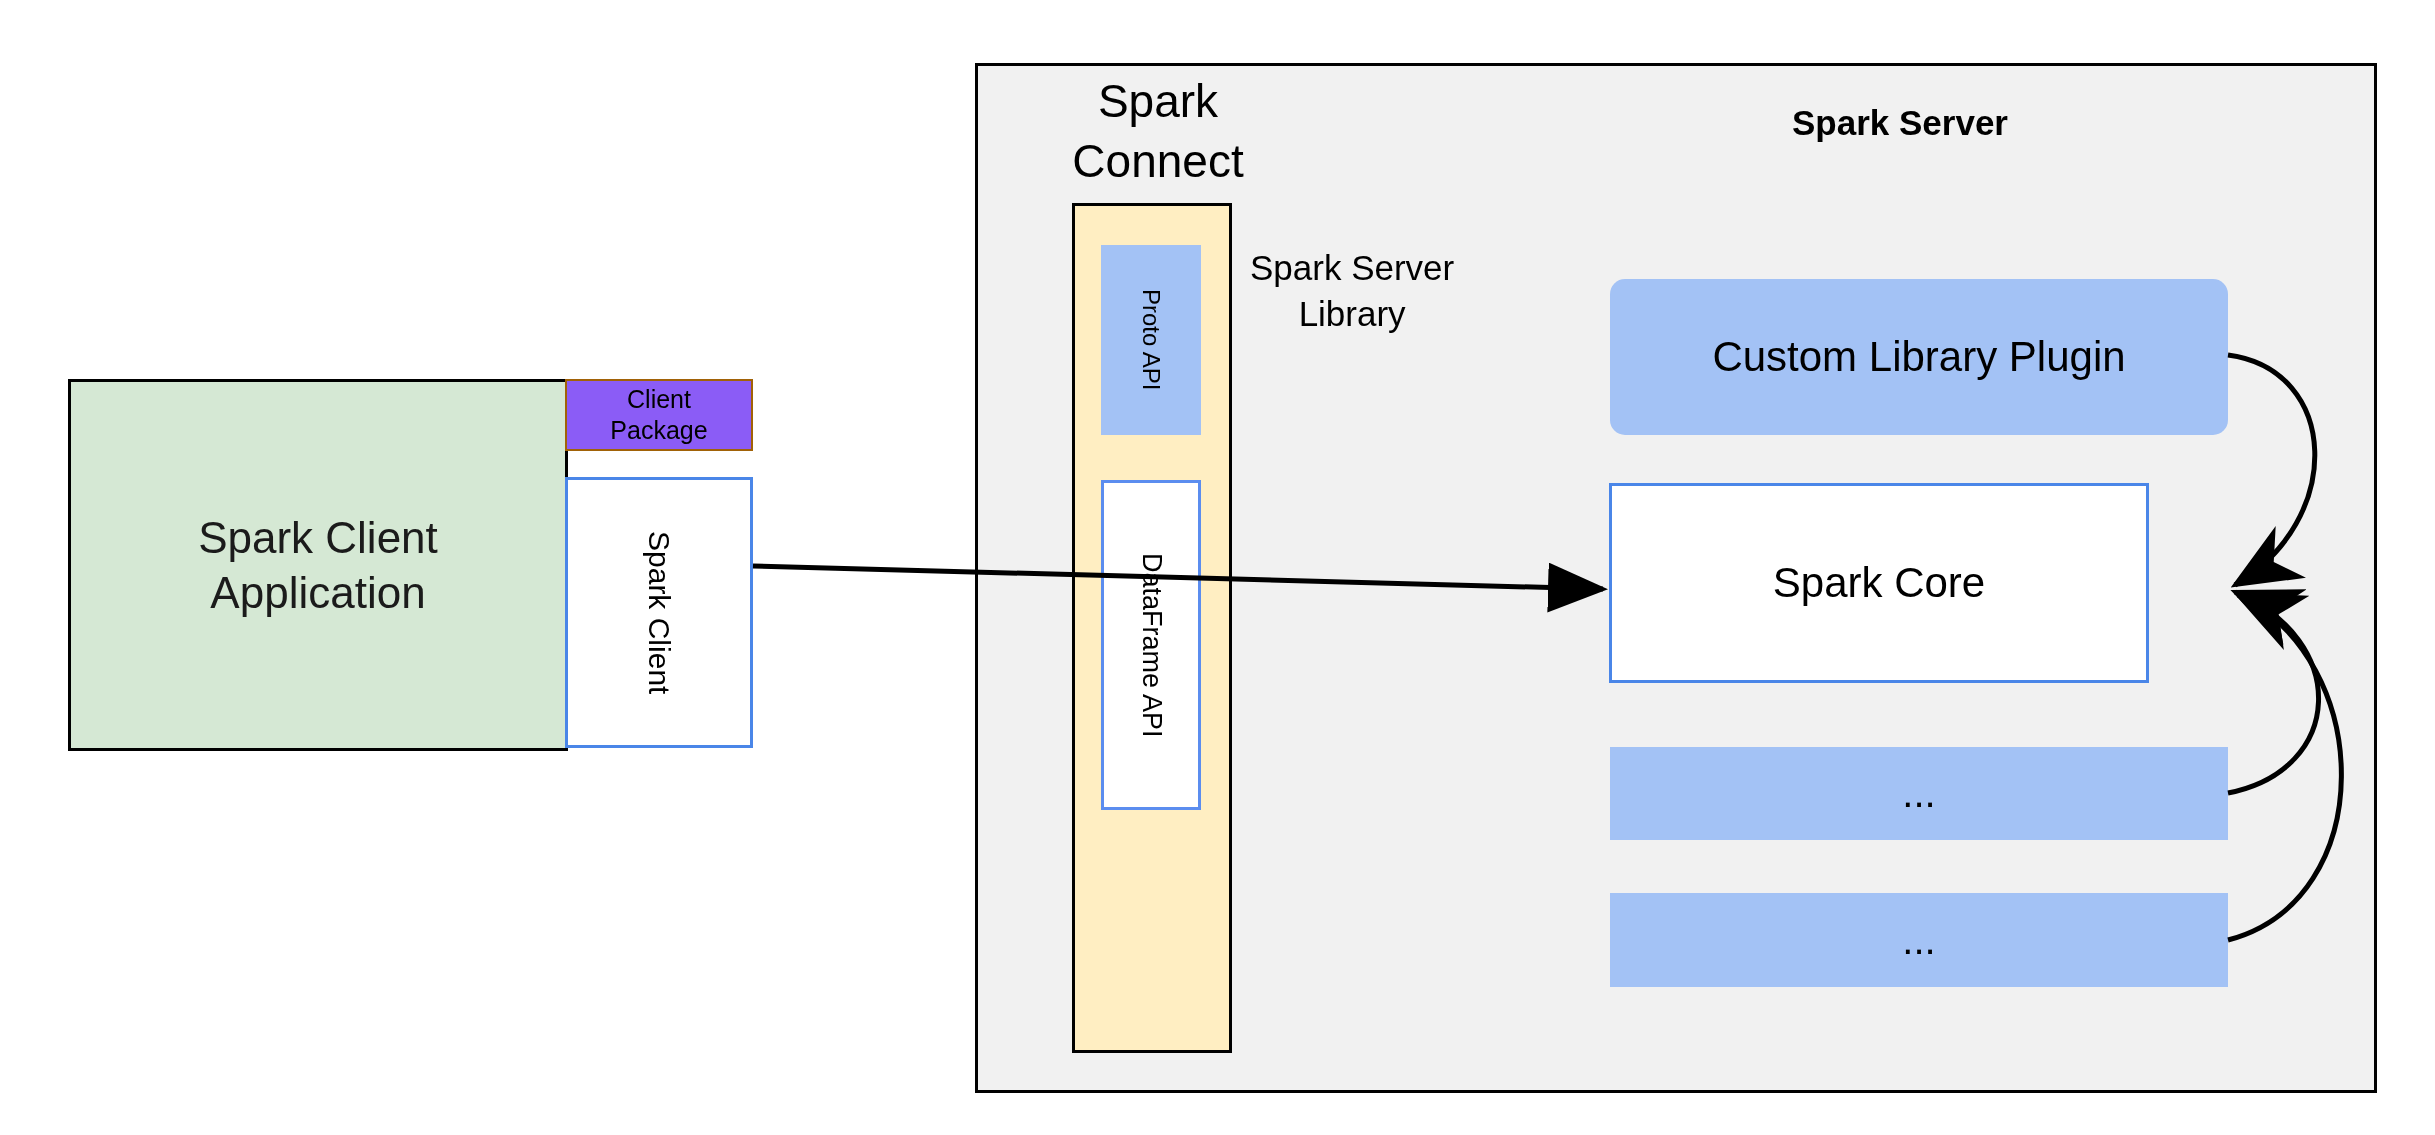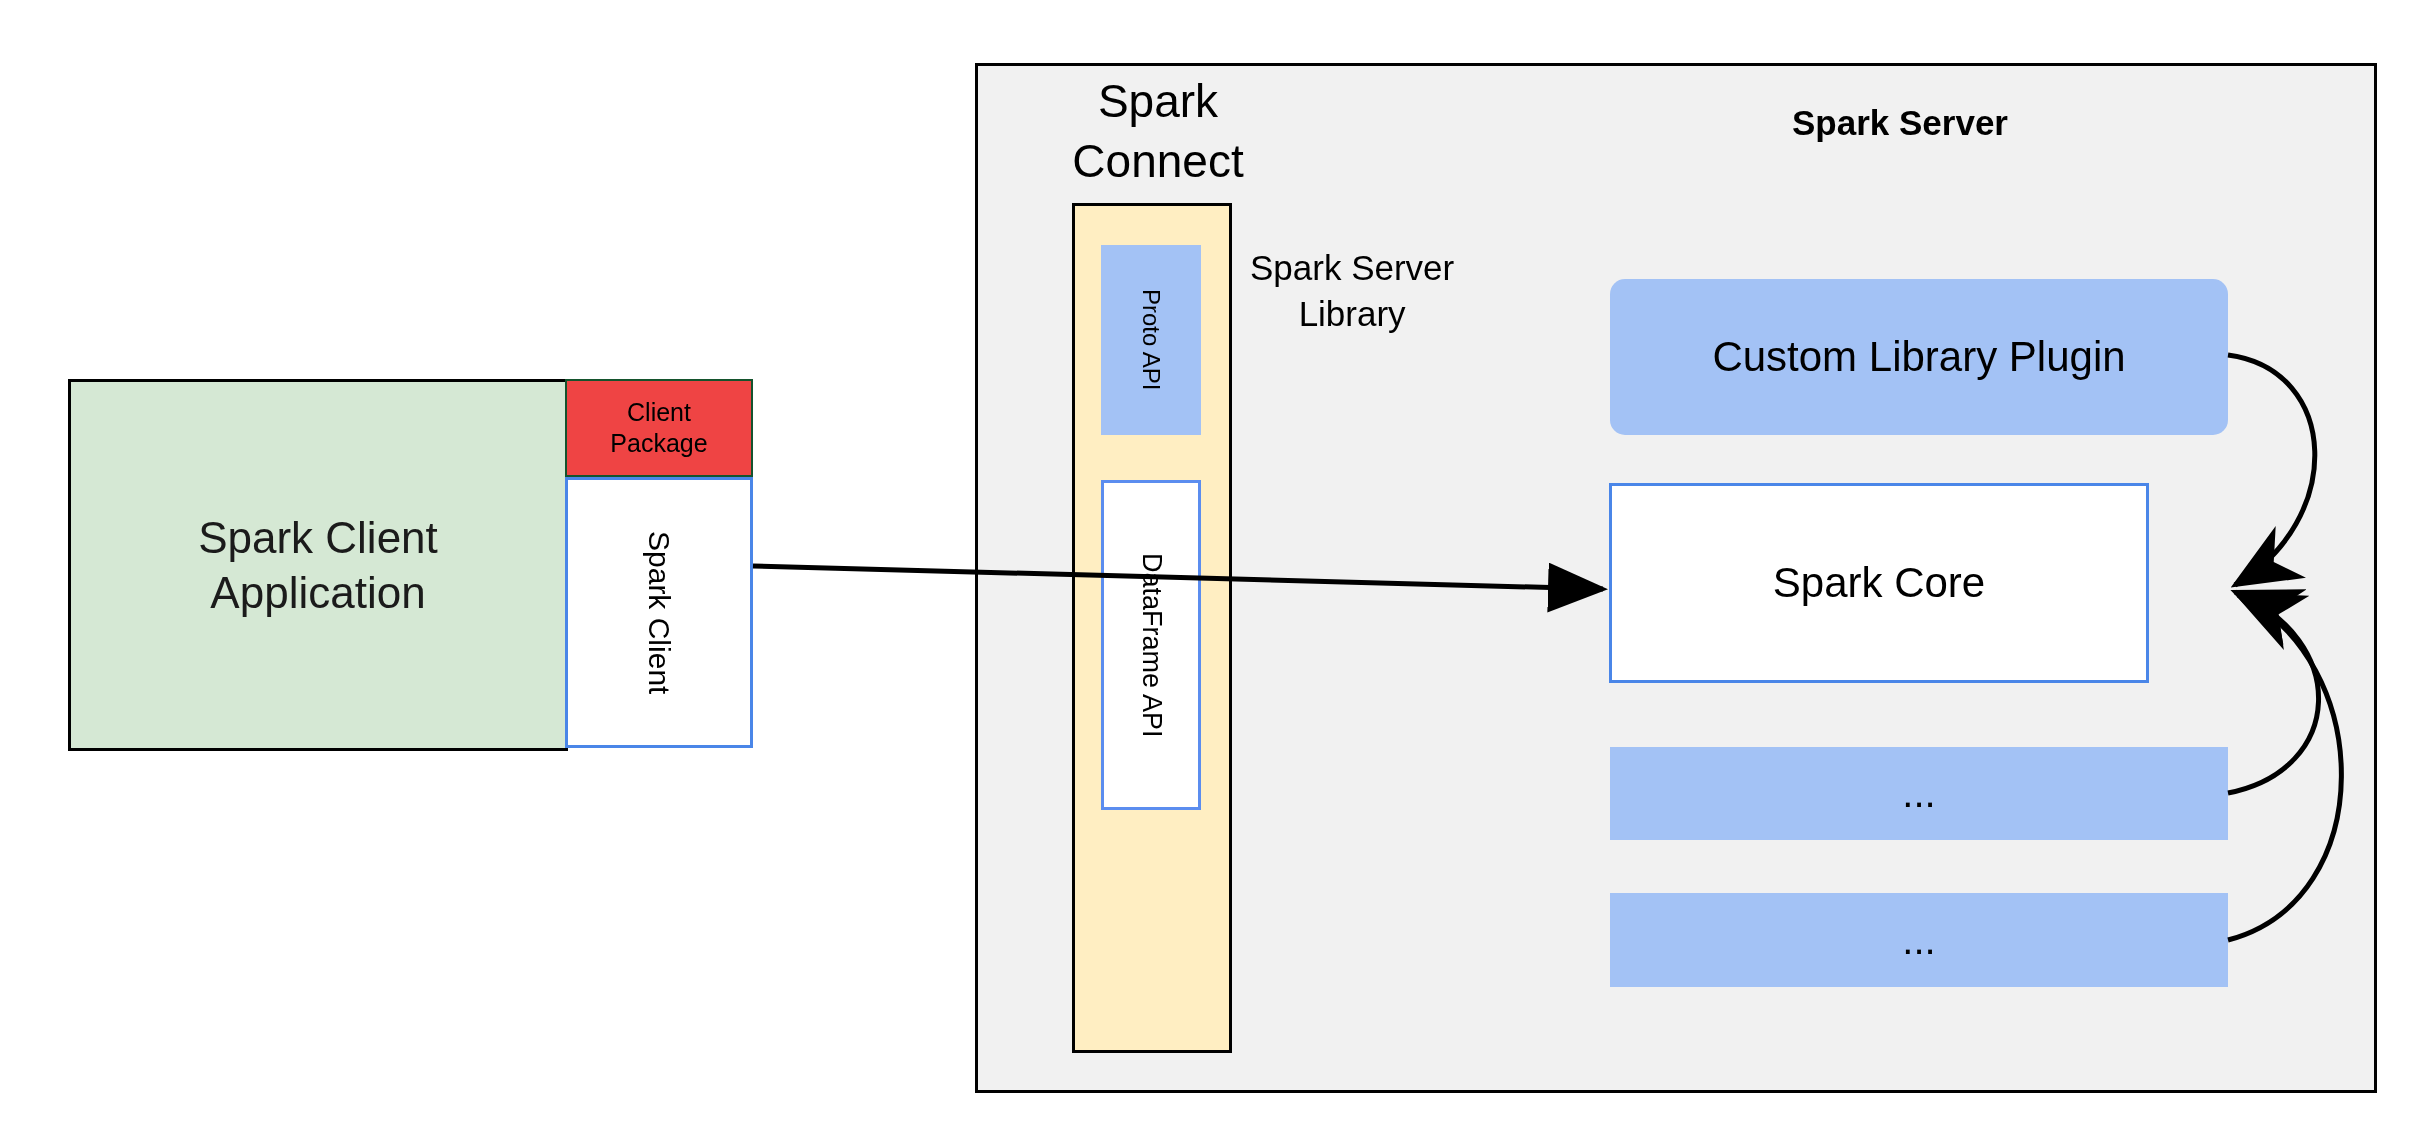--- a/index.html
+++ b/index.html
@@ -37,23 +37,23 @@
     background: #d5e8d4;
     border: 3px solid #000000;
     font-size: 44px;
     line-height: 1.25;
     color: #1b1b1b;
   }
   #client-package {
     left: 565px;
     top: 379px;
     width: 188px;
-    height: 98px;
-    background: #ef4444;
-    border: 2px solid #14532d;
+    height: 72px;
+    background: #8b5cf6;
+    border: 2px solid #a16207;
     font-size: 25px;
     line-height: 1.25;
   }
   #spark-client {
     left: 565px;
     top: 477px;
     width: 188px;
     height: 271px;
     background: #ffffff;
     border: 3px solid #4a86e8;

